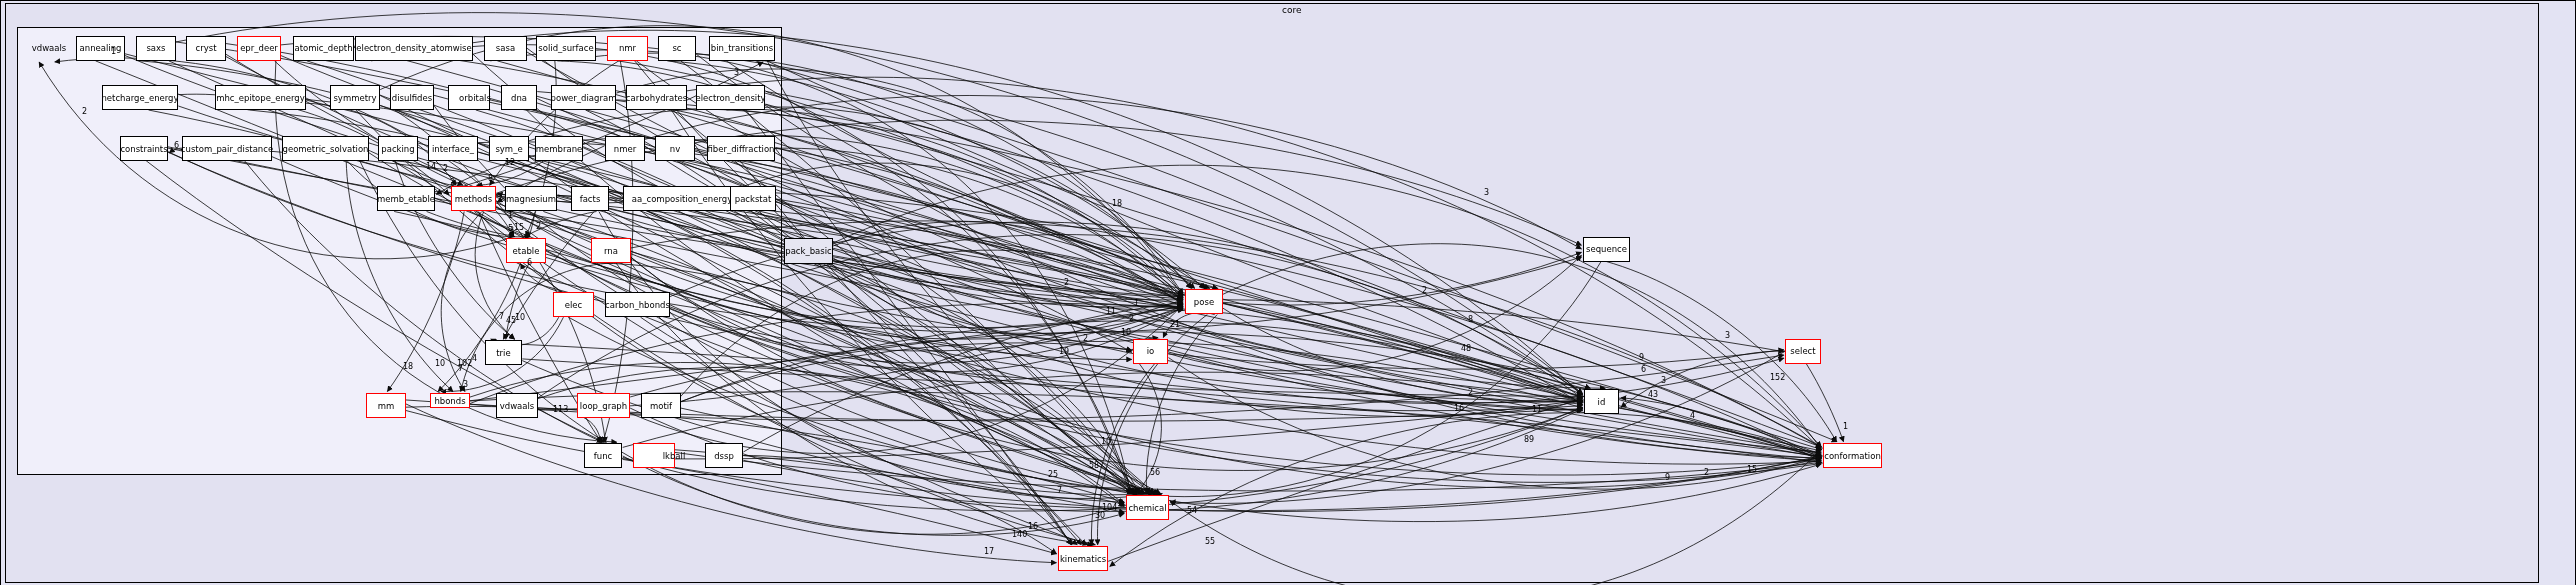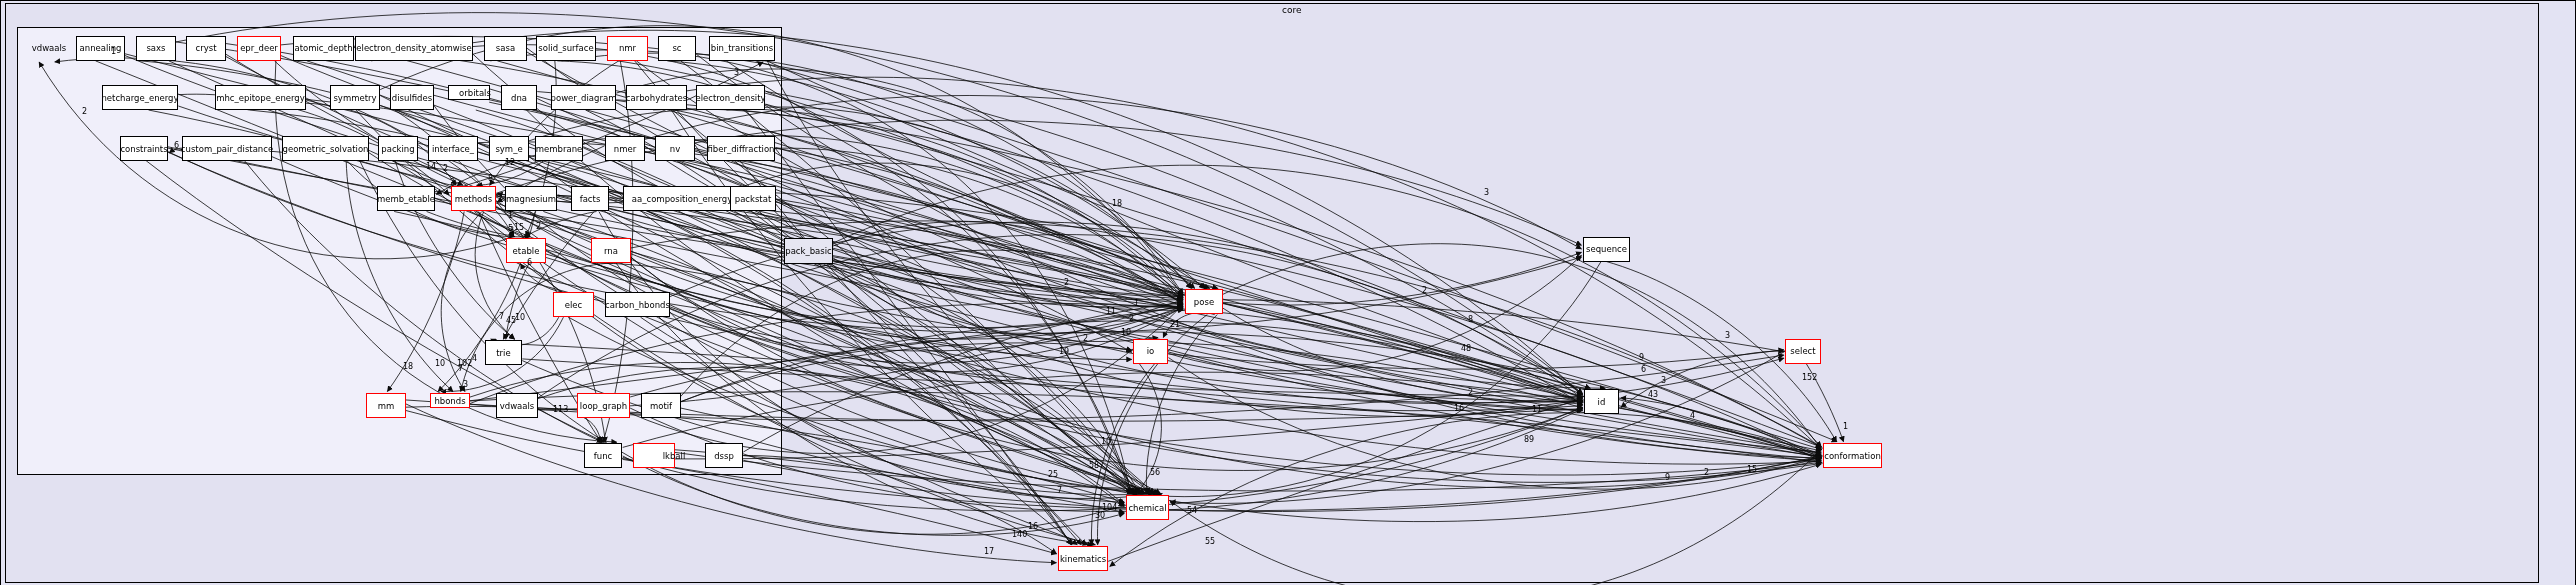--- a/index.html
+++ b/index.html
@@ -268,21 +268,21 @@
       <div class="node" style="left: 354px; top: 35px; width: 118px; height: 24.6px;">electron_density_atomwise</div>
       <div class="node" style="left: 483px; top: 35px; width: 43px; height: 24.6px;">sasa</div>
       <div class="node" style="left: 535px; top: 35px; width: 60px; height: 24.6px;">solid_surface</div>
       <div class="node red" style="left: 606px; top: 35px; width: 41px; height: 24.6px;">nmr</div>
       <div class="node" style="left: 657px; top: 35px; width: 38px; height: 24.6px;">sc</div>
       <div class="node" style="left: 708px; top: 35px; width: 66px; height: 24.6px;">bin_transitions</div>
       <div class="node" style="left: 101px; top: 84px; width: 76px; height: 25px;">netcharge_energy</div>
       <div class="node" style="left: 214px; top: 84px; width: 91px; height: 25px;">mhc_epitope_energy</div>
       <div class="node" style="left: 329px; top: 84px; width: 50px; height: 25px;">symmetry</div>
       <div class="node" style="left: 389px; top: 84px; width: 44px; height: 25px;">disulfides</div>
-      <div class="node" style="left: 447px; top: 84px; width: 42px; height: 15px; padding-left: 12px;">orbitals</div>
+      <div class="node" style="left: 447px; top: 84px; width: 42px; height: 25px; padding-left: 12px;">orbitals</div>
       <div class="node" style="left: 500px; top: 84px; width: 36px; height: 25px;">dna</div>
       <div class="node" style="left: 550px; top: 84px; width: 65px; height: 25px;">power_diagram</div>
       <div class="node" style="left: 625px; top: 84px; width: 61px; height: 25px;">carbohydrates</div>
       <div class="node" style="left: 695px; top: 84px; width: 69px; height: 25px;">electron_density</div>
       <div class="node" style="left: 119px; top: 135px; width: 48px; height: 25px;">constraints</div>
       <div class="node" style="left: 181px; top: 135px; width: 90px; height: 25px;">custom_pair_distance</div>
       <div class="node" style="left: 281px; top: 135px; width: 87px; height: 25px;">geometric_solvation</div>
       <div class="node" style="left: 377px; top: 135px; width: 40px; height: 25px;">packing</div>
       <div class="node" style="left: 427px; top: 135px; width: 50px; height: 25px;">interface_</div>
       <div class="node" style="left: 488px; top: 135px; width: 40px; height: 25px;">sym_e</div>
@@ -366,21 +366,21 @@
       <div class="elabel" style="left: 1460px; top: 343px;">48</div>
       <div class="elabel" style="left: 1640px; top: 364px;">6</div>
       <div class="elabel" style="left: 1467px; top: 314px;">8</div>
       <div class="elabel" style="left: 1082px; top: 333px;">2</div>
       <div class="elabel" style="left: 1479px; top: 434px; padding-left: 44px;">89</div>
       <div class="elabel" style="left: 1689px; top: 410px;">4</div>
       <div class="elabel" style="left: 1011px; top: 529px;">140</div>
       <div class="elabel" style="left: 1133px; top: 298px;">1</div>
       <div class="elabel" style="left: 1703px; top: 467px;">2</div>
       <div class="elabel" style="left: 1027px; top: 521px;">16</div>
-      <div class="elabel" style="left: 1769px; top: 372px; margin-left: 32px;">152</div>
+      <div class="elabel" style="left: 1769px; top: 372px;">152</div>
       <div class="elabel" style="left: 1101px; top: 502px;">104</div>
       <div class="elabel" style="left: 1169px; top: 319px;">21</div>
       <div class="elabel" style="left: 1724px; top: 330px;">3</div>
       <div class="elabel" style="left: 1149px; top: 467px;">56</div>
       <div class="elabel" style="left: 1746px; top: 464px;">15</div>
       <div class="elabel" style="left: 1094px; top: 510px;">30</div>
       <div class="elabel" style="left: 1842px; top: 421px;">1</div>
       <div class="elabel" style="left: 1204px; top: 536px;">55</div>
       <div class="elabel" style="left: 1647px; top: 389px;">43</div>
       <div class="elabel" style="left: 1186px; top: 505px;">54</div>

